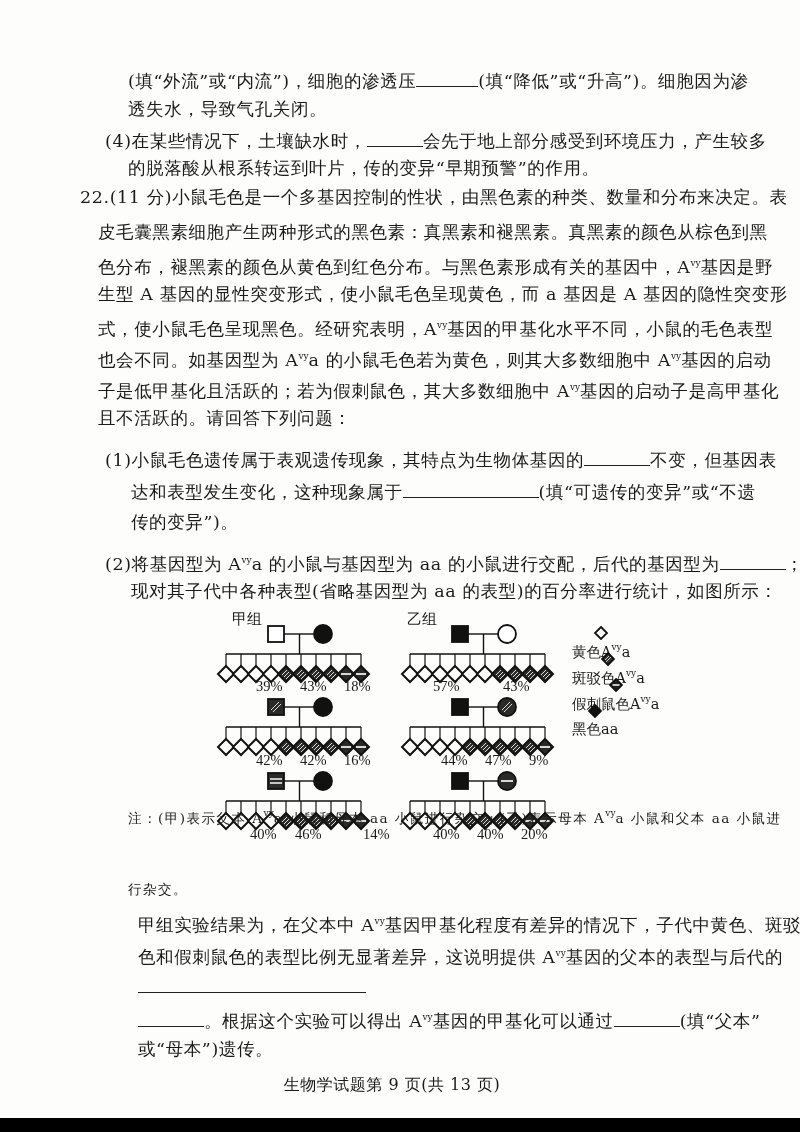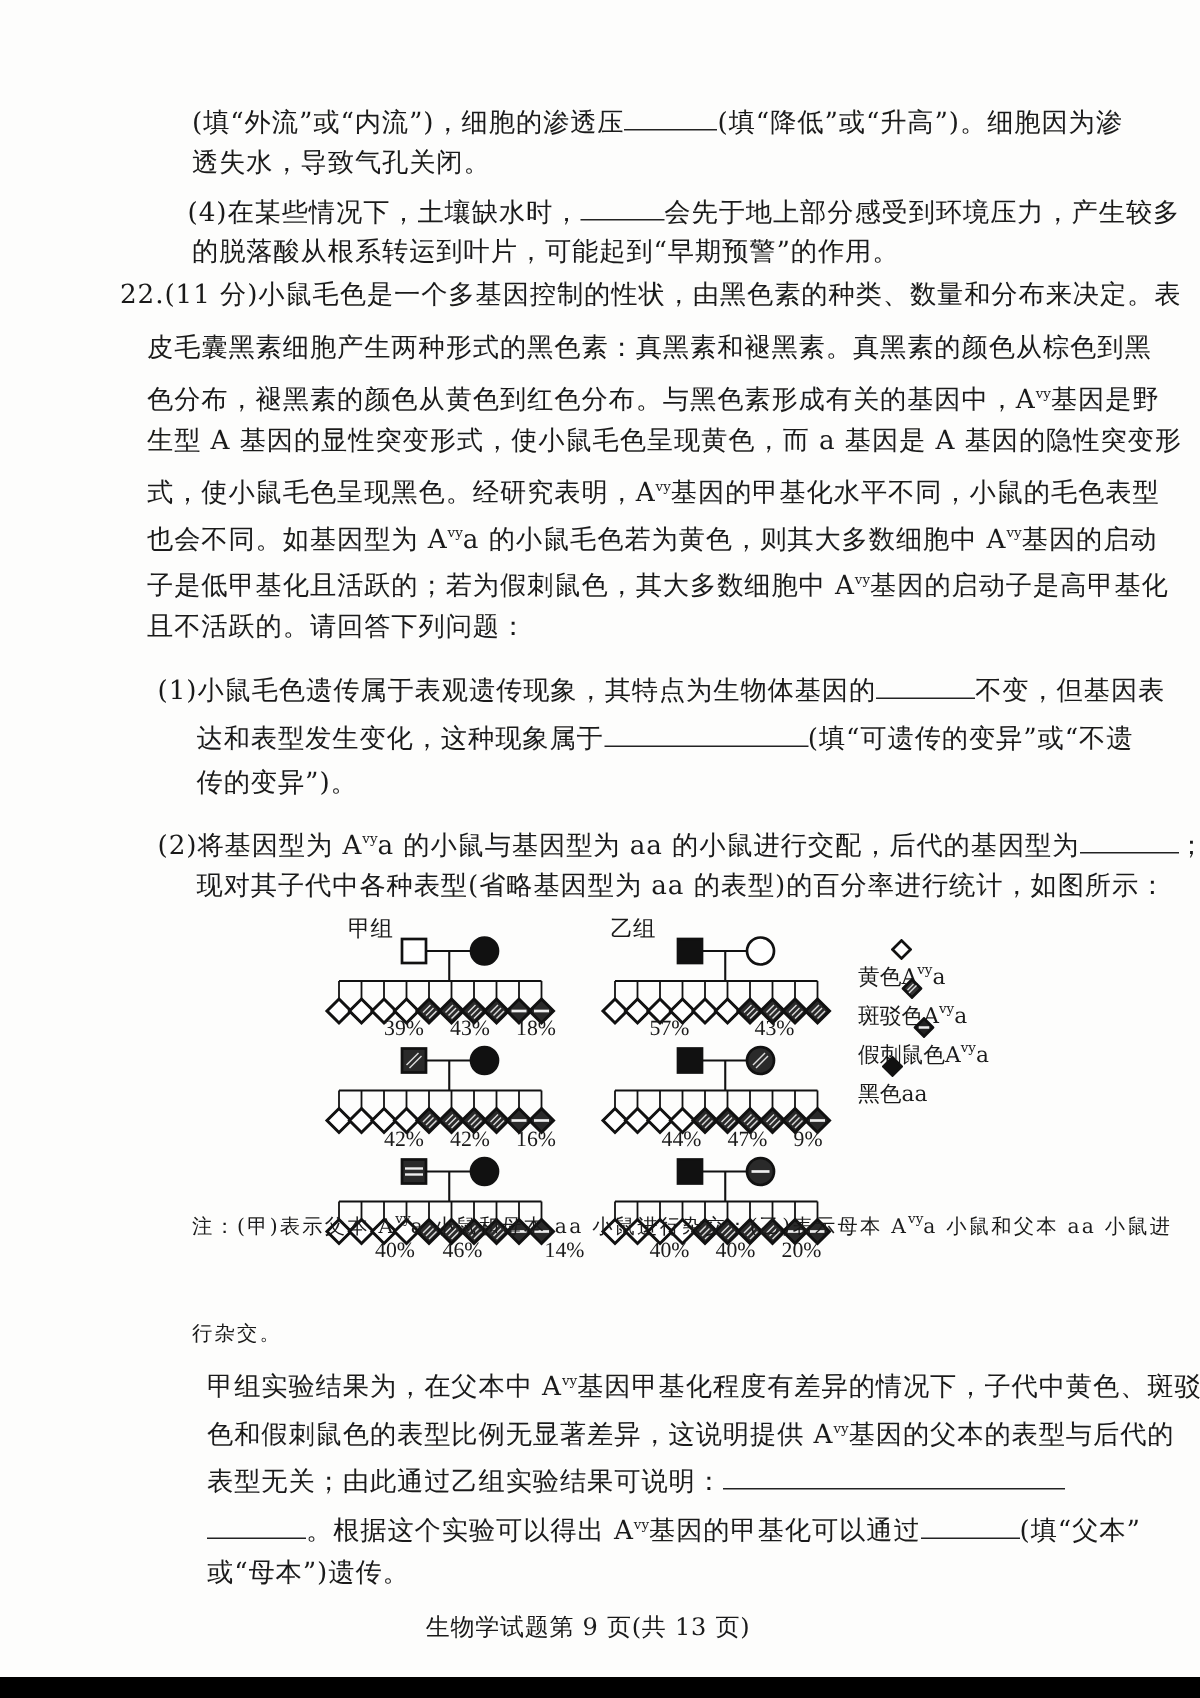--- a/index.html
+++ b/index.html
@@ -18,24 +18,24 @@
   .bottom-bar { position: absolute; left: 0; top: 1118px; width: 800px; height: 14px; background: #000; }
   svg.ped { position: absolute; overflow: visible; }
 </style>
 </head>
 <body>
 
 <div class="line" style="top:68px;left:128px;">
   <span>(填“外流”或“内流”)，细胞的渗透压</span><span class="blank" style="width:62px;"></span><span>(填“降低”或“升高”)。细胞因为渗</span>
 </div>
 <div class="line" style="top:98px;left:128px;text-align:center;">透失水，导致气孔关闭。</div>
-<div class="line" style="top:128px;left:105px;margin-left:20px;">
+<div class="line" style="top:128px;left:105px;">
   <span>(4)在某些情况下，土壤缺水时，</span><span class="blank" style="width:56px;"></span><span>会先于地上部分感受到环境压力，产生较多</span>
 </div>
-<div class="line" style="top:157px;left:128px;">的脱落酸从根系转运到叶片，可能起到“早期预警”的作用。</div>
+<div class="line" style="top:157px;left:128px;">的脱落酸从根系转运到叶片，传的变异“早期预警”的作用。</div>
 
 <div class="line" style="top:186px;left:80px;">22.(11 分)小鼠毛色是一个多基因控制的性状，由黑色素的种类、数量和分布来决定。表</div>
 <div class="line" style="top:221px;left:98px;">皮毛囊黑素细胞产生两种形式的黑色素：真黑素和褪黑素。真黑素的颜色从棕色到黑</div>
 <div class="line" style="top:252px;left:98px;">
   <span>色分布，褪黑素的颜色从黄色到红色分布。与黑色素形成有关的基因中，A</span><sup class="s">vy</sup><span>基因是野</span>
 </div>
 <div class="line" style="top:283px;left:98px;">生型 A 基因的显性突变形式，使小鼠毛色呈现黄色，而 a 基因是 A 基因的隐性突变形</div>
 <div class="line" style="top:314px;left:98px;">
   <span>式，使小鼠毛色呈现黑色。经研究表明，A</span><sup class="s">vy</sup><span>基因的甲基化水平不同，小鼠的毛色表型</span>
 </div>
@@ -360,21 +360,21 @@
 </div>
 <div class="note" style="top:880px;left:128px;">行杂交。</div>
 
 <div class="line" style="top:910px;left:138px;">
   <span>甲组实验结果为，在父本中 A</span><sup class="s">vy</sup><span>基因甲基化程度有差异的情况下，子代中黄色、斑驳</span>
 </div>
 <div class="line" style="top:942px;left:138px;">
   <span>色和假刺鼠色的表型比例无显著差异，这说明提供 A</span><sup class="s">vy</sup><span>基因的父本的表型与后代的</span>
 </div>
 <div class="line" style="top:974px;left:138px;">
-  <span>表型无关；由此通过乙组实验结果可说明：</span><span class="blank" style="width:228px;"></span>
+  <span class="blank" style="width:228px;"></span>
 </div>
 <div class="line" style="top:1006px;left:138px;">
   <span class="blank" style="width:66px;"></span><span>。根据这个实验可以得出 A</span><sup class="s">vy</sup><span>基因的甲基化可以通过</span><span class="blank" style="width:66px;"></span><span>(填“父本”</span>
 </div>
 <div class="line" style="top:1038px;left:138px;">或“母本”)遗传。</div>
 
 <div class="footer">生物学试题第 9 页(共 13 页)</div>
 <div class="bottom-bar"></div>
 
 </body></html>

